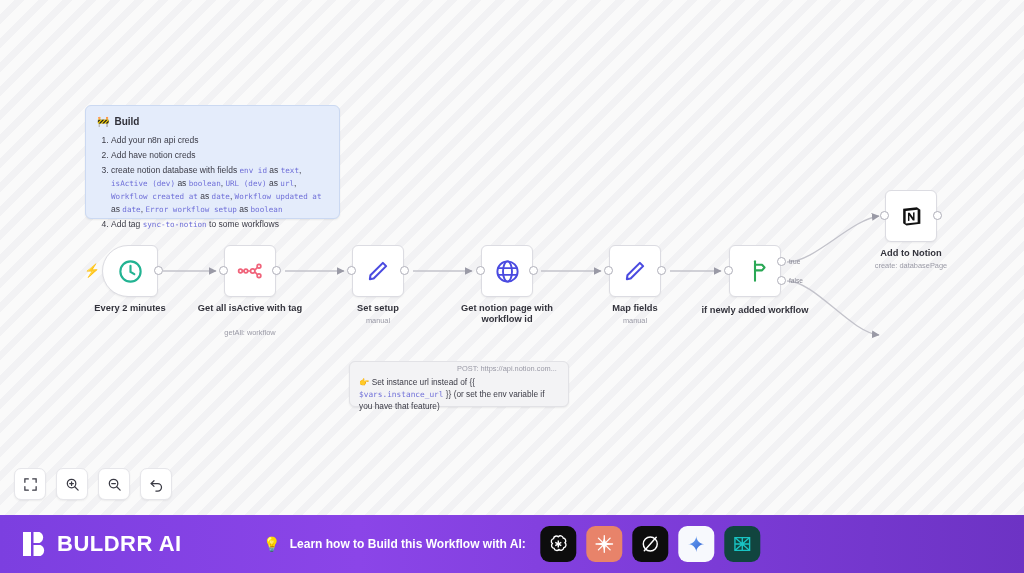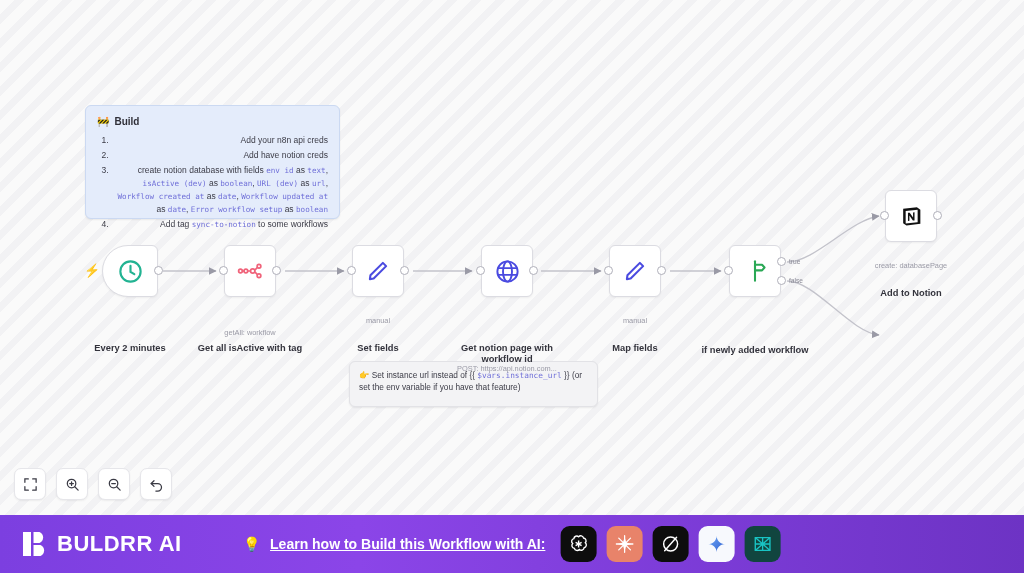--- a/index.html
+++ b/index.html
@@ -30,42 +30,42 @@
     font-size:8.5px; line-height:1.42; color:#3b3b46;
     box-shadow:0 1px 2px rgba(0,0,0,.07);
   }
   .note-setup {
     left:85px; top:105px; width:255px; height:114px;
     background:#e4ecfb; border:1px solid #cbd9f2; padding:9px 11px 8px 11px;
   }
   .note-title { font-size:10px; font-weight:bold; color:#2f2f38; margin-bottom:5px; display:flex; align-items:center; gap:5px; }
   .note-title .emoji { font-size:10px; }
   .note-setup ol { margin:0 0 0 14px; }
-  .note-setup li { margin-bottom:3px;text-align:right; }
+  .note-setup li { margin-bottom:3px; }
   .code { font-family:"DejaVu Sans Mono", monospace; font-size:7.6px; color:#6f6fd8; }
 
   .note-hint {
-    left:349px; top:361px; width:249px; height:46px;
-    background:#f3f3f5; border:1px solid #e2e2e6; padding:7px 9px;
+    left:349px; top:361px; width:220px; height:46px;
+    background:#f3f3f5; border:1px solid #e2e2e6; padding:14px 9px;
     font-size:8.3px; line-height:1.45; color:#3b3b46;
   }
   .note-hint .code { font-size:7.8px; }
 
   
   .node { position:absolute; }
   .node-box {
     width:52px; height:52px; background:#fff; border:1px solid #dcdce2;
     border-radius:6px; display:flex; align-items:center; justify-content:center;
     box-shadow:0 1px 2px rgba(0,0,0,.05);
   }
   .node-box.trigger { border-radius:26px 6px 6px 26px; width:56px; }
   .node-label {
     position:absolute; left:50%; transform:translateX(-50%);
     top:58px; width:122px; text-align:center;
-    font-size:9.3px; font-weight:bold; color:#33333c; line-height:1.22;margin-top:40px;
+    font-size:9.3px; font-weight:bold; color:#33333c; line-height:1.22;
   }
   .node-sub {
     position:absolute; left:50%; transform:translateX(-50%);
     width:140px; text-align:center;
     font-size:7.4px; color:#9a9aa6; line-height:1.2;
   }
 
   
   .port {
     position:absolute; width:9px; height:9px; border-radius:50%;
@@ -88,21 +88,21 @@
     position:absolute; left:0; top:515px; width:1024px; height:58px;
     background:linear-gradient(90deg,#7c3fe0 0%,#8b45e8 35%,#7b3bd6 70%,#6d33c4 100%);
     display:flex; align-items:center;
   }
   .brand { display:flex; align-items:center; gap:9px; margin-left:22px; }
   .brand-name { color:#fff; font-size:22px; font-weight:bold; letter-spacing:.5px; }
   .footer-cta {
     position:absolute; left:50%; transform:translateX(-50%);
     display:flex; align-items:center; gap:9px; white-space:nowrap;
   }
-  .cta-text { color:#fff; font-size:14px; font-weight:bold;text-decoration:underline; }
+  .cta-text { color:#fff; font-size:12px; font-weight:bold; }
   .ai-icons { display:flex; align-items:center; gap:10px; margin-left:6px; }
   .ai-icon {
     width:36px; height:36px; border-radius:9px;
     display:flex; align-items:center; justify-content:center;
   }
 </style>
 </head>
 <body>
 
 <div id="app">
@@ -175,21 +175,21 @@
       </div>
 
       <div class="node" style="left:352px; top:245px;">
         <div class="node-box">
           <svg width="26" height="26" viewBox="0 0 24 24" fill="none" stroke="#4a4ae0" stroke-width="1.9">
             <path d="M16.5 4.5 L19.5 7.5 L8 19 L4.5 19.5 L5 16 Z" stroke-linejoin="round"></path>
           </svg>
         </div>
         <div class="port" style="left:-5px; top:21px;"></div>
         <div class="port" style="left:48px; top:21px;"></div>
-        <div class="node-label">Set fields</div>
+        <div class="node-label">Set setup</div>
         <div class="node-sub" style="top:72px;">manual</div>
       </div>
 
       <div class="node" style="left:481px; top:245px;">
         <div class="node-box">
           <svg width="27" height="27" viewBox="0 0 24 24" fill="none" stroke="#4a4ae0" stroke-width="1.7">
             <circle cx="12" cy="12" r="9"></circle>
               <ellipse cx="12" cy="12" rx="4" ry="9"></ellipse>
             <path d="M3.3 9h17.4M3.3 15h17.4"></path>
           </svg>

